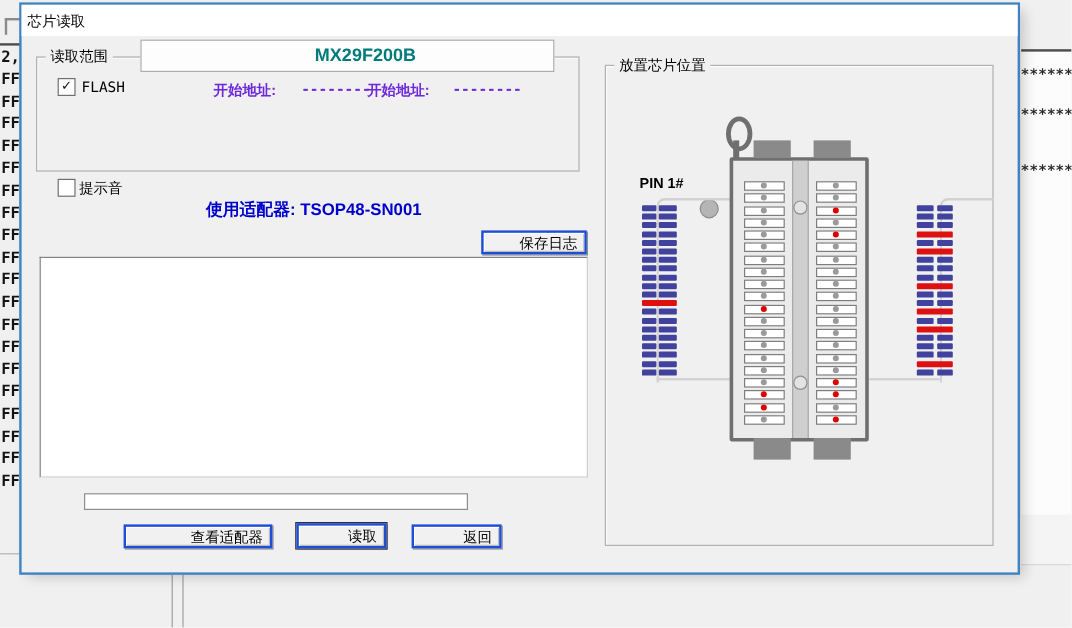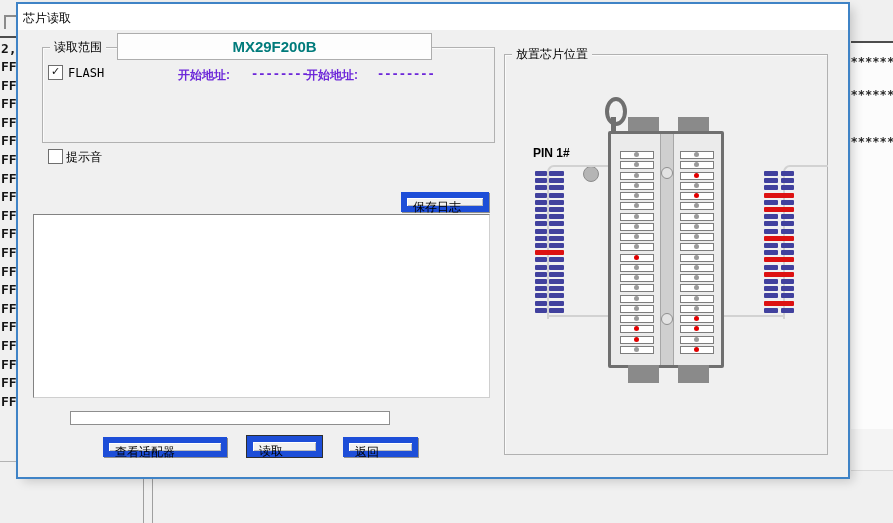--- a/index.html
+++ b/index.html
@@ -24,41 +24,41 @@
   #dialog{position:absolute;left:18px;top:4px;width:830px;height:473px;background:#f0f0f0;
     box-shadow:0 0 0 2px #3f83c6, 5px 4px 10px rgba(0,0,0,.18);}
   #titlebar{position:absolute;left:0;top:0;width:100%;height:26px;background:#ffffff;}
   #titlebar .t1{position:absolute;left:5px;top:6px;font-size:12px;color:#000;}
   #titlebar .t2{position:absolute;left:82px;top:6px;font-size:12px;color:#000;}
 
   .groupbox{position:absolute;border:1px solid #b1b1b1;box-shadow:inset 1px 1px 0 #fbfbfb;}
   .gb-title{position:absolute;top:-8px;background:#f0f0f0;padding:0 4px;font-size:12px;color:#000;line-height:14px;}
 
   #chipbox{position:absolute;left:99px;top:29px;width:313px;height:25px;background:#fdfdfd;border:1px solid #adadad;
-    text-align:center;line-height:25px;font-weight:bold;font-size:15px;color:#007b7b;}
+    text-align:center;line-height:25px;font-weight:bold;font-size:15px;color:#007b7b;padding-left:30px;}
 
   .checkbox{position:absolute;width:13px;height:13px;background:#fff;border:1px solid #6e6e6e;font:bold 11px "DejaVu Sans",sans-serif;
     color:#111;text-align:center;line-height:12px;}
   .checkbox.checked::after{content:"✓";}
   .cb-label{position:absolute;font-size:12px;color:#000;}
   .mono{font-family:"DejaVu Sans Mono",monospace;}
   .dis{color:#6d28d9;font-size:12px;font-weight:bold;}
 
   #adapter-line{position:absolute;left:15px;top:162px;width:457px;text-align:center;
     font-weight:bold;font-size:14px;color:#0000cc;}
   #msg-strip{position:absolute;left:15px;top:189px;width:324px;height:18px;background:#fff;border:1px solid #c6c6c6;
     text-align:center;line-height:18px;font-size:12px;color:#e00000;}
   #log-area{position:absolute;left:15px;top:210px;width:455px;height:182px;background:#fff;
     border:1px solid #828282;border-bottom-color:#cfcfcf;border-right-color:#cfcfcf;}
   #progress{position:absolute;left:52px;top:407px;width:318px;height:12px;background:#fff;border:1px solid #8e8e8e;}
   #progress .fill{height:100%;background:#2ea84e;width:0;}
 
-  .btn{position:absolute;background:#f1f1f1;border:6px solid #1d4ed8;
+  .btn{position:absolute;background:#f1f1f1;border:2px solid #1d4ed8;
     box-shadow:1px 1px 0 #8f8f8f, inset 1px 1px 0 #ffffff, inset -1px -1px 0 #bdbdbd;
-    font-size:12px;color:#000;text-align:left;cursor:default;}
+    font-size:12px;color:#000;text-align:right;cursor:default;}
   .btn-default{box-shadow:0 0 0 1px #2e2e2e, 1px 1px 0 #8f8f8f, inset 1px 1px 0 #ffffff, inset -1px -1px 0 #bdbdbd;}
 
   
   #gb2{left:486px;top:50px;width:322px;height:399px;}
   #tsop-label{position:absolute;left:0;top:28px;width:100%;text-align:center;font-weight:bold;font-size:13px;color:#000;}
   #zif-label{position:absolute;left:0;top:346px;width:100%;text-align:center;font-weight:bold;font-size:13px;color:#000;}
   #pin1-label{position:absolute;left:28px;top:91px;font-weight:bold;font-size:12px;color:#000;}
   #pin1-dot{position:absolute;left:78px;top:111px;width:14px;height:14px;border-radius:50%;background:#b5b5b5;border:1px solid #8c8c8c;}
 
   #socket-body{position:absolute;left:103px;top:76px;width:110px;height:231px;background:#ebebeb;border:3px solid #6f6f6f;border-radius:2px;}
@@ -119,35 +119,36 @@
       <div class="bg-ast" style="top: 88px;">*******</div>
       <div class="bg-ast" style="top: 135px;">*******</div>
     </div>
 
   <div id="dialog">
 
     <div id="titlebar">
       <span class="t1">芯片读取</span>
     </div>
 
-    <div class="groupbox" style="left:24px;top:43px;width:451px;height:94px;">
+    <div class="groupbox" style="left:12px;top:43px;width:451px;height:94px;">
       <span class="gb-title" style="left:7px;">读取范围</span>
     </div>
     <div id="chipbox">MX29F200B</div>
 
     <div class="checkbox checked" id="cb-flash" style="left:30px;top:61px;"></div>
     <span class="cb-label mono" style="left:50px;top:62px;">FLASH</span>
     <span class="cb-label dis" style="left:160px;top:63px;">开始地址:</span>
     <span class="cb-label dis mono" style="left:233px;top:63px;">--------</span>
     <span class="cb-label dis" style="left:288px;top:63px;">开始地址:</span>
     <span class="cb-label dis mono" style="left:359px;top:63px;">--------</span>
 
     <div class="checkbox" id="cb-beep" style="left:30px;top:145px;"></div>
     <span class="cb-label" style="left:48px;top:145px;">提示音</span>
 
+    <div id="adapter-line">使用适配器: TSOP48-SN001</div>
     <button class="btn" style="left:383px;top:188px;width:88px;height:20px;">保存日志</button>
 
     <div id="log-area"></div>
 
     <div id="progress">
         <div class="fill" style="width: 0%;"></div>
       </div>
 
     <button class="btn" style="left:85px;top:433px;width:124px;height:20px;">查看适配器</button>
     <button class="btn btn-default" style="left:229px;top:432px;width:75px;height:21px;">读取</button>

